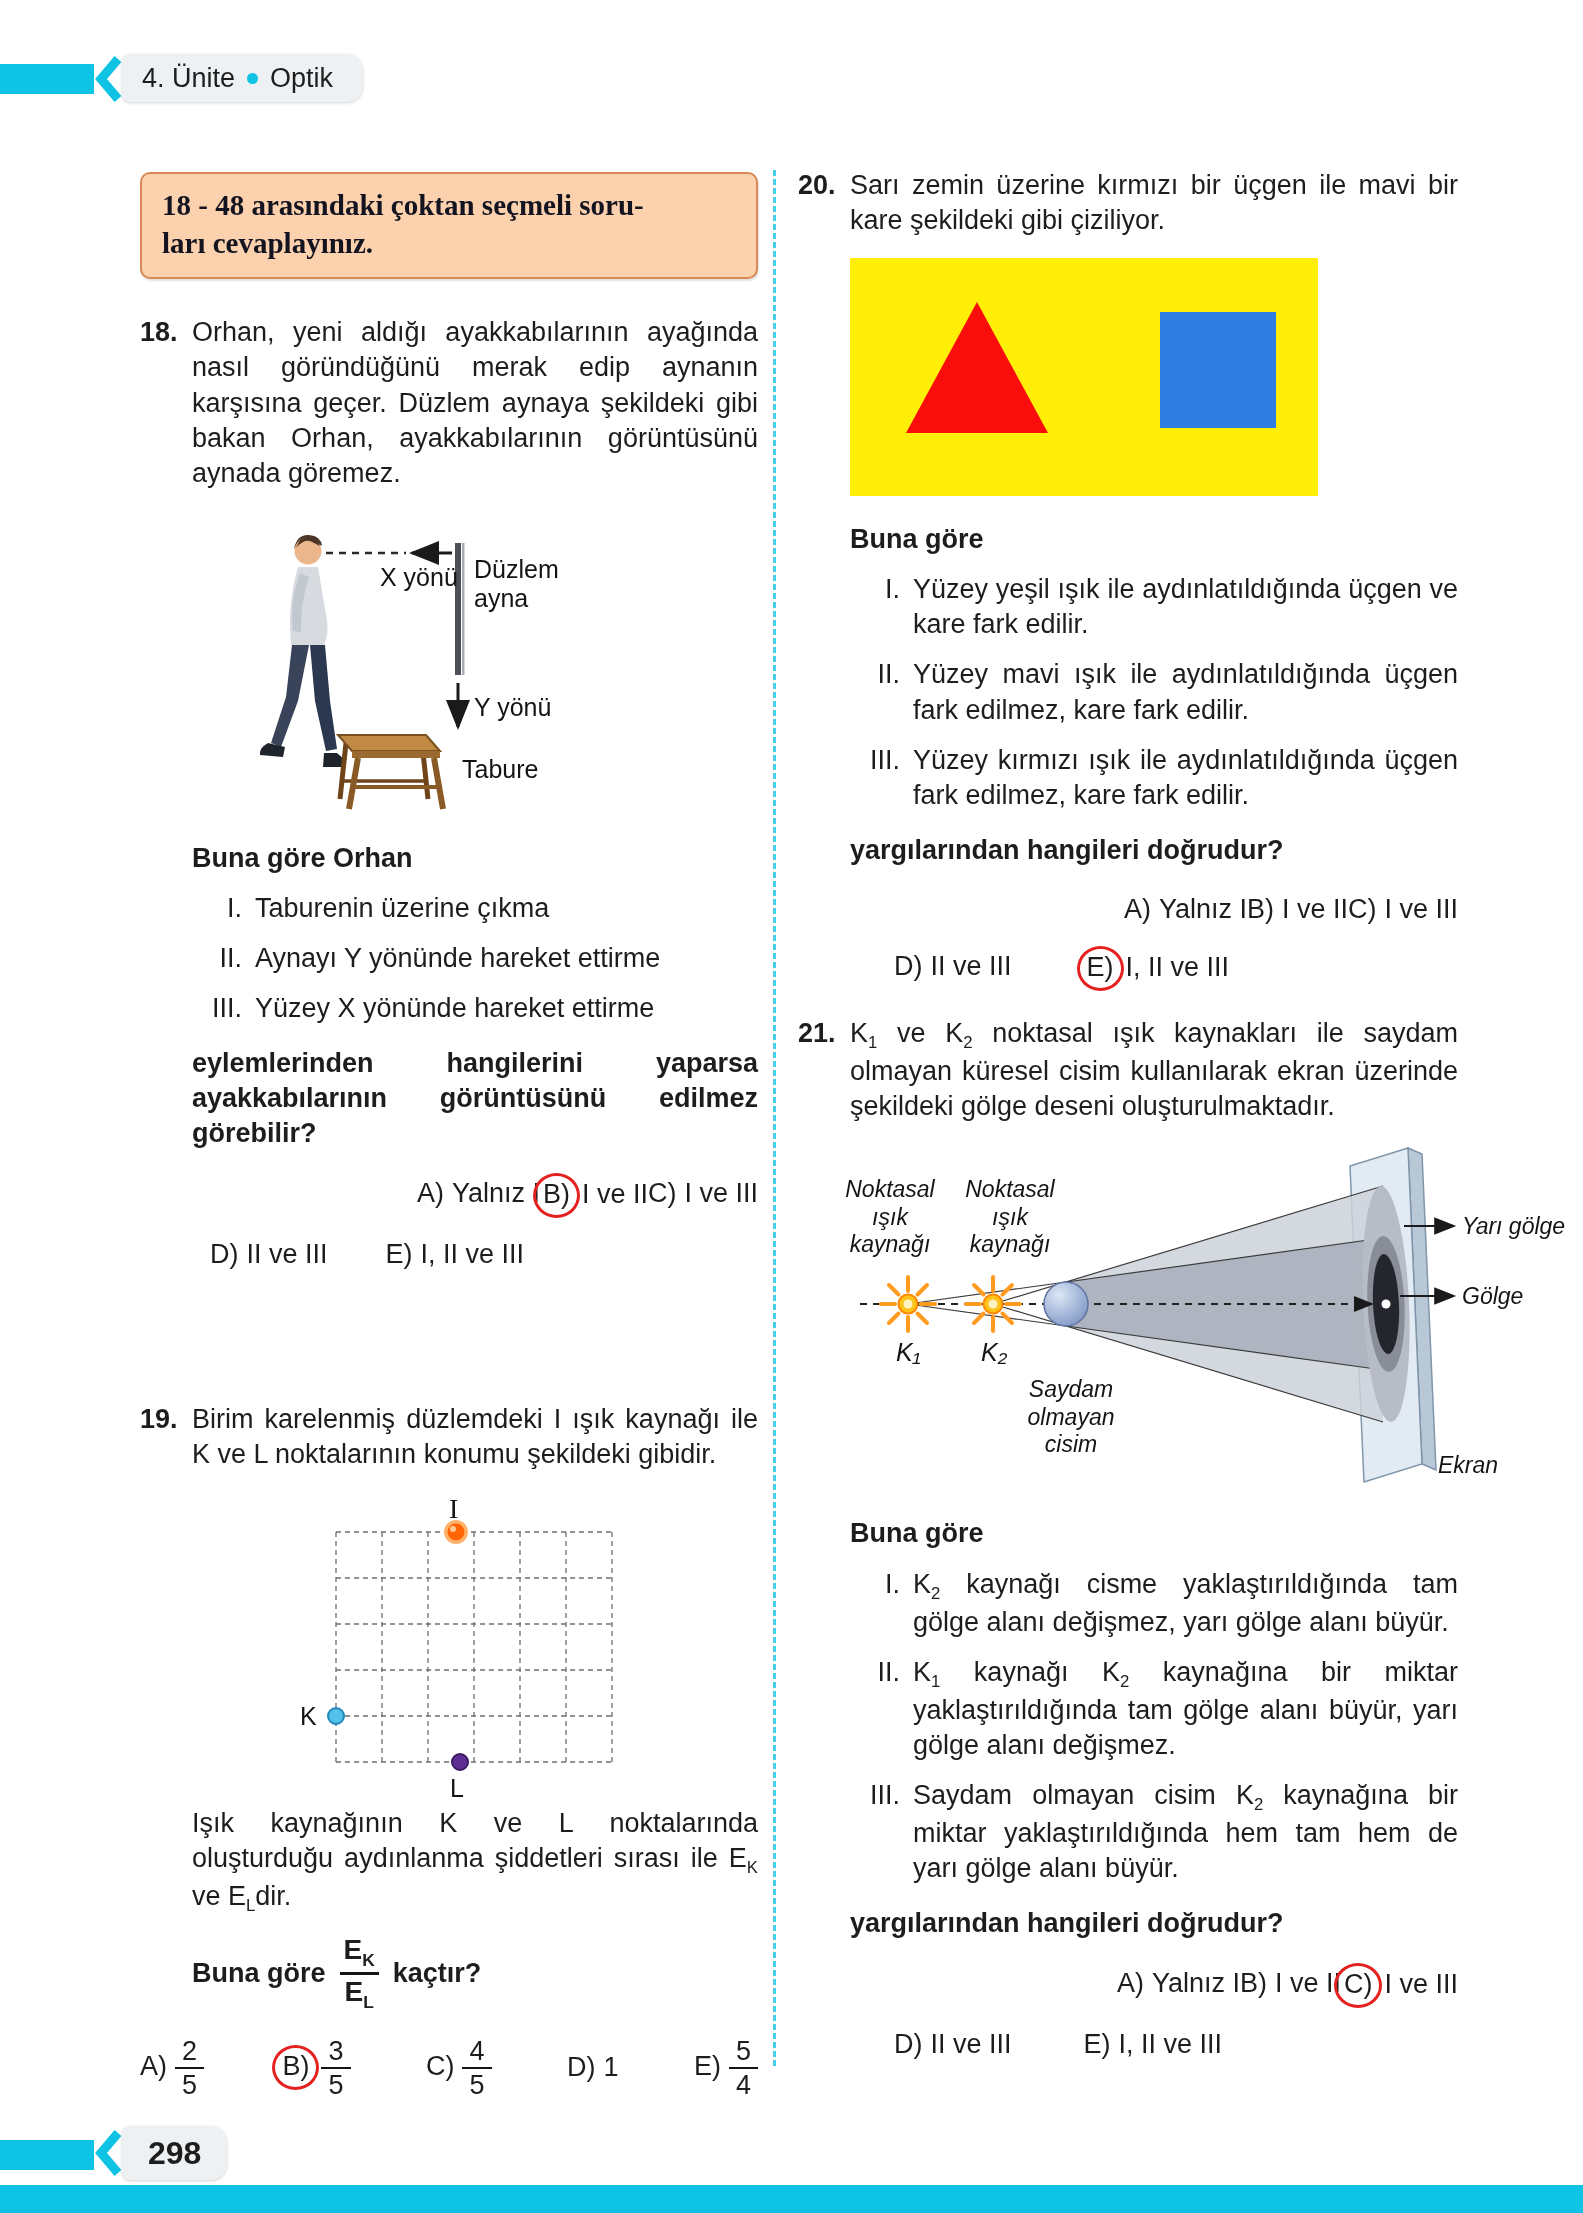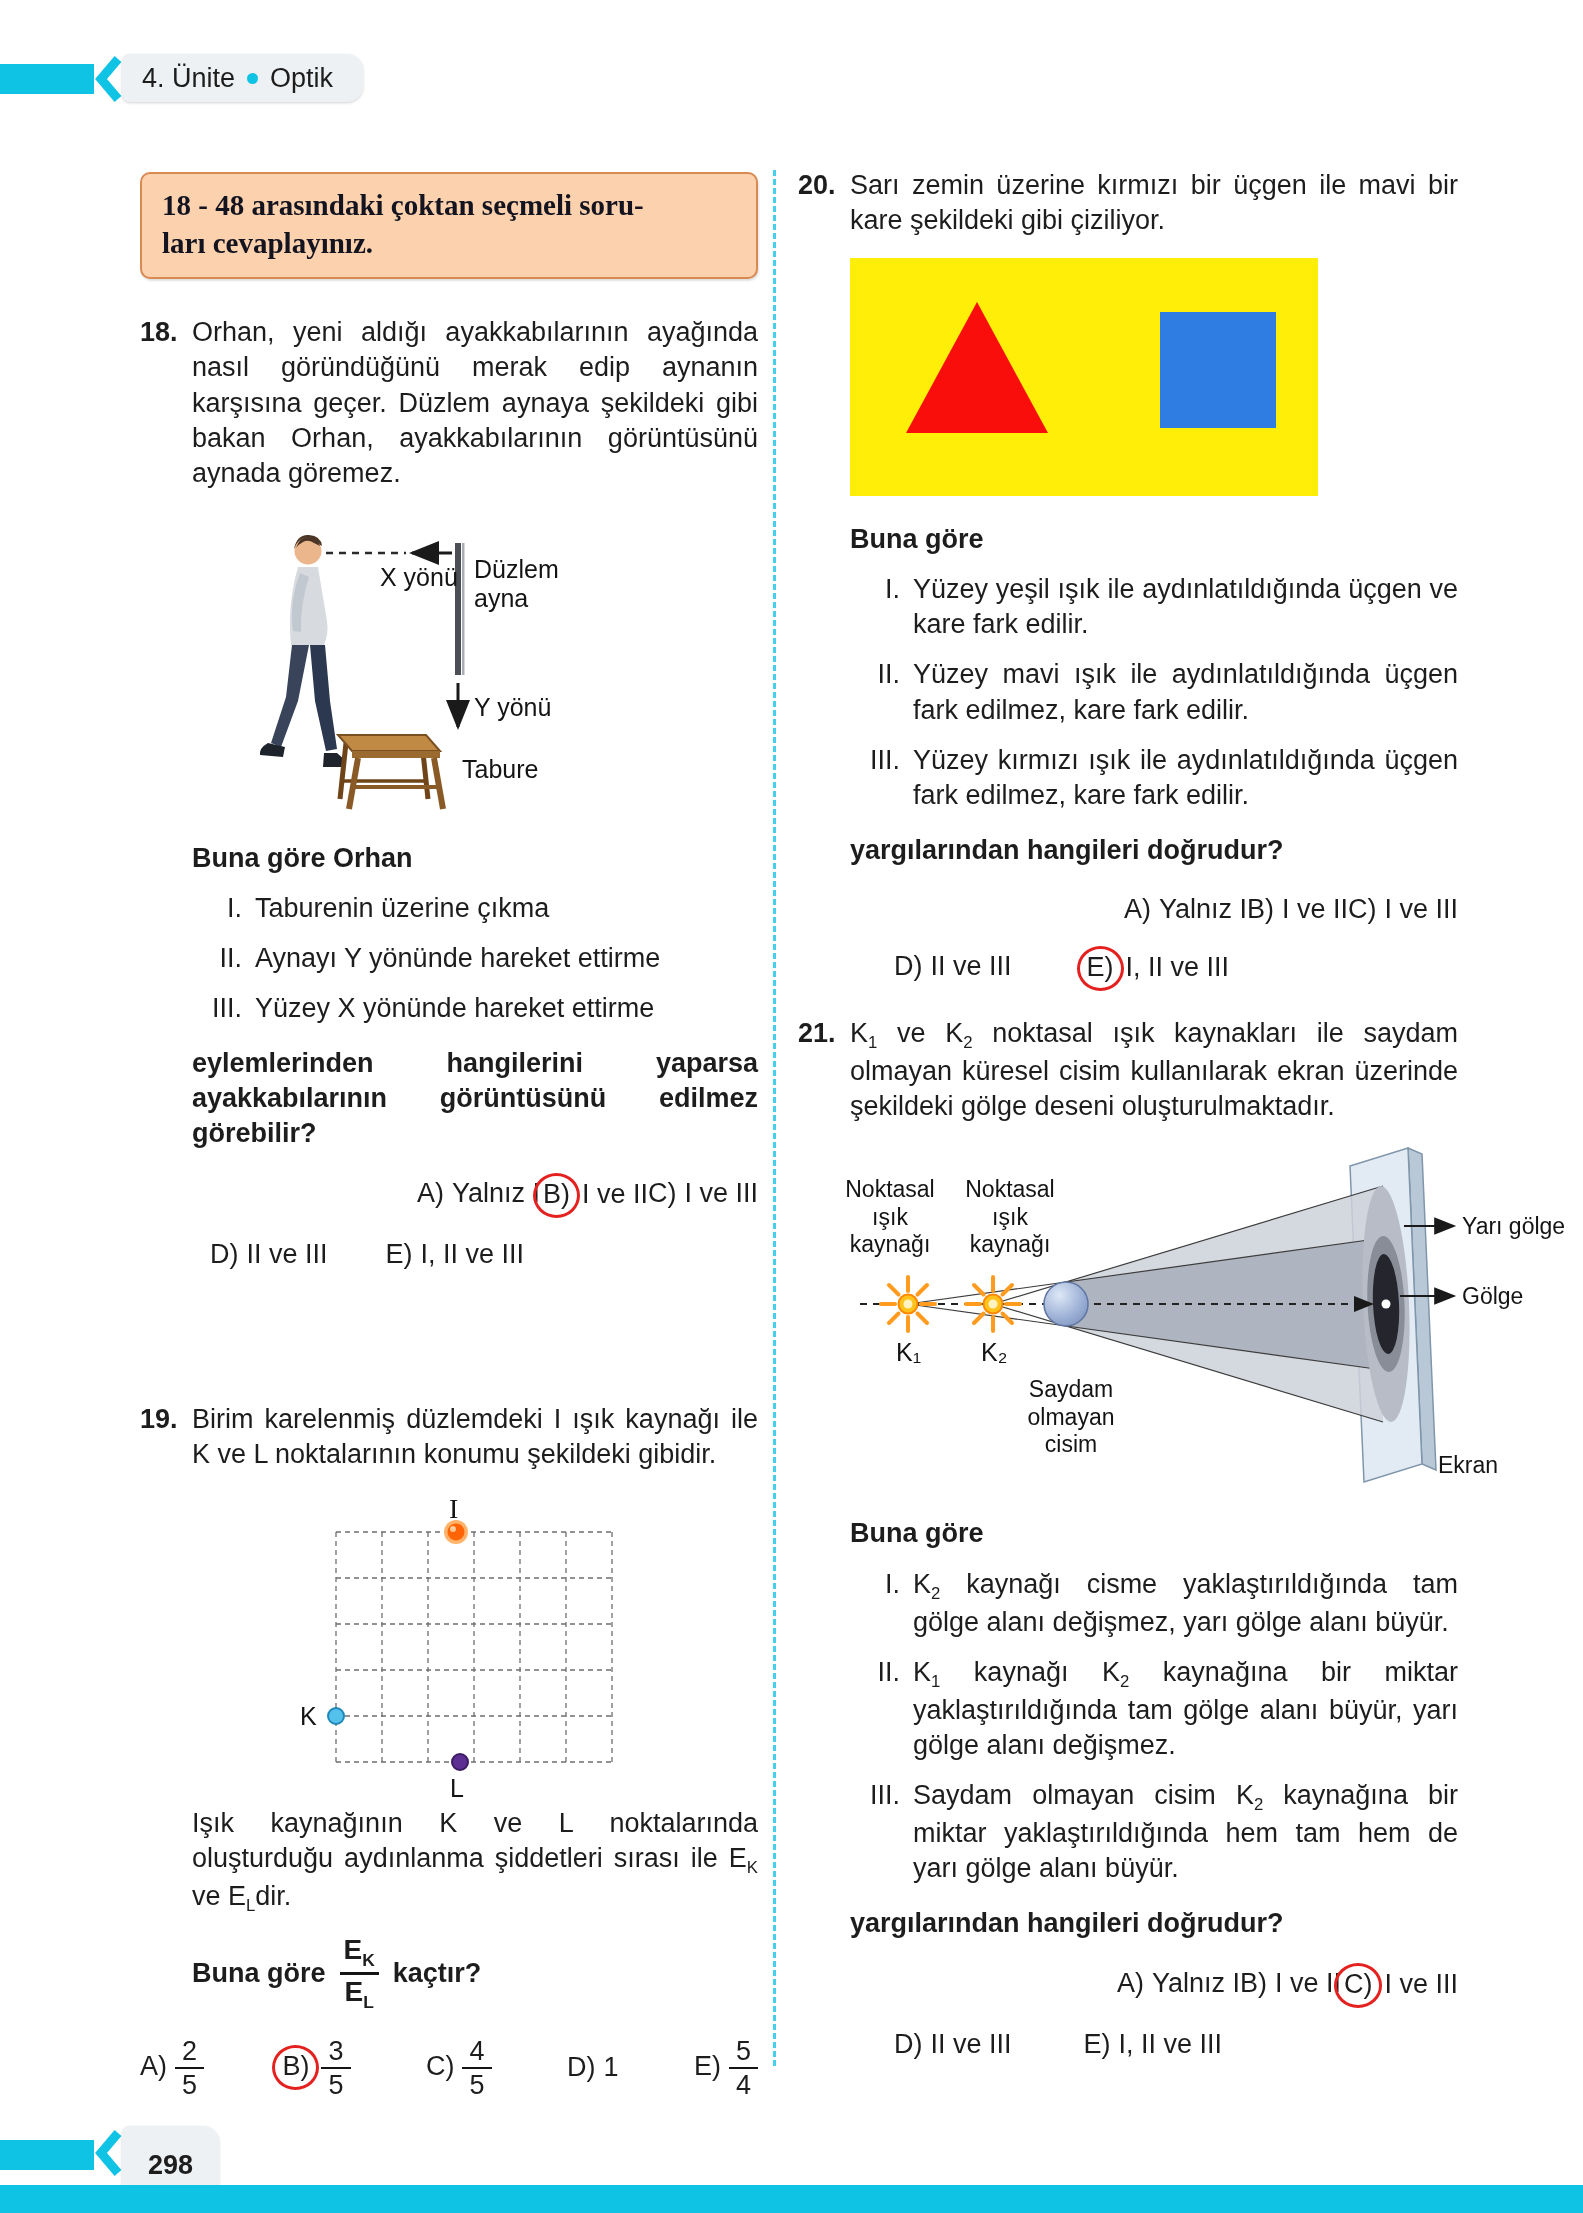--- a/index.html
+++ b/index.html
@@ -4,21 +4,21 @@
 <style>
   html,body{margin:0;padding:0;}
   body{width:1583px;height:2213px;background:#ffffff;font-family:"Liberation Sans",sans-serif;color:#1d1d1d;position:relative;}
   .page{position:absolute;inset:0;overflow:hidden;background:#ffffff;}
 
   
   .cyan-strip{position:absolute;background:#0fc3e4;}
   .tab{position:absolute;background:#eef1f3;display:flex;align-items:center;box-shadow:0 1px 3px rgba(0,0,0,.18);}
   .header-tab{left:122px;top:54px;height:48px;padding:0 30px 0 20px;font-size:27px;gap:12px;border-radius:8px 16px 16px 8px;}
   .header-tab .dot{width:11px;height:11px;border-radius:50%;background:#0fc3e4;flex:none;}
-  .footer-tab{left:122px;top:2126px;height:54px;padding:12px 26px;font-size:27px;font-weight:700;border-radius:8px 16px 16px 8px;}
+  .footer-tab{left:122px;top:2126px;height:54px;padding:0 26px;font-size:32px;font-weight:700;border-radius:8px 16px 16px 8px;}
   .bottom-bar{left:0;bottom:0;width:1583px;height:28px;}
   .chev{position:absolute;}
 
   .divider{position:absolute;left:773px;top:170px;height:1896px;border-left:3px dashed #45cfe9;}
 
   
   .col{position:absolute;font-size:27px;line-height:1.3;}
   .col-left{left:140px;top:172px;width:618px;}
   .col-right{left:798px;top:168px;width:660px;}
 
@@ -61,21 +61,21 @@
 
   
   .fig{position:relative;}
   .flabel{position:absolute;font-size:25px;line-height:1.18;color:#141414;}
   .fig18{width:430px;height:302px;margin:24px 0 6px 20px;}
   .fig19{width:430px;height:310px;margin:20px 0 4px 100px;}
   .serif{font-family:"Liberation Serif",serif;font-size:28px;}
   .fig20{width:468px;height:238px;background:#ffee08;margin:20px 0 26px 0;position:relative;}
   .tri{position:absolute;left:56px;top:44px;width:0;height:0;border-left:71px solid transparent;border-right:71px solid transparent;border-bottom:131px solid #fa0e0c;}
   .sq{position:absolute;left:310px;top:54px;width:116px;height:116px;background:#2f7ce2;}
-  .fig21{width:760px;height:356px;margin:12px 16px 6px -42px;}
+  .fig21{width:760px;height:356px;margin:12px 16px 6px -42px;font-style:italic;}
   .fig21 .flabel{font-size:23px;}
   .fig-svg{position:absolute;left:0;top:0;}
 </style>
 </head>
 <body>
 
 <div class="page">
 
   <div class="cyan-strip" style="left:0;top:64px;width:94px;height:30px;"></div>
   <svg class="chev" style="left:92px;top:54px;" width="32" height="50">

